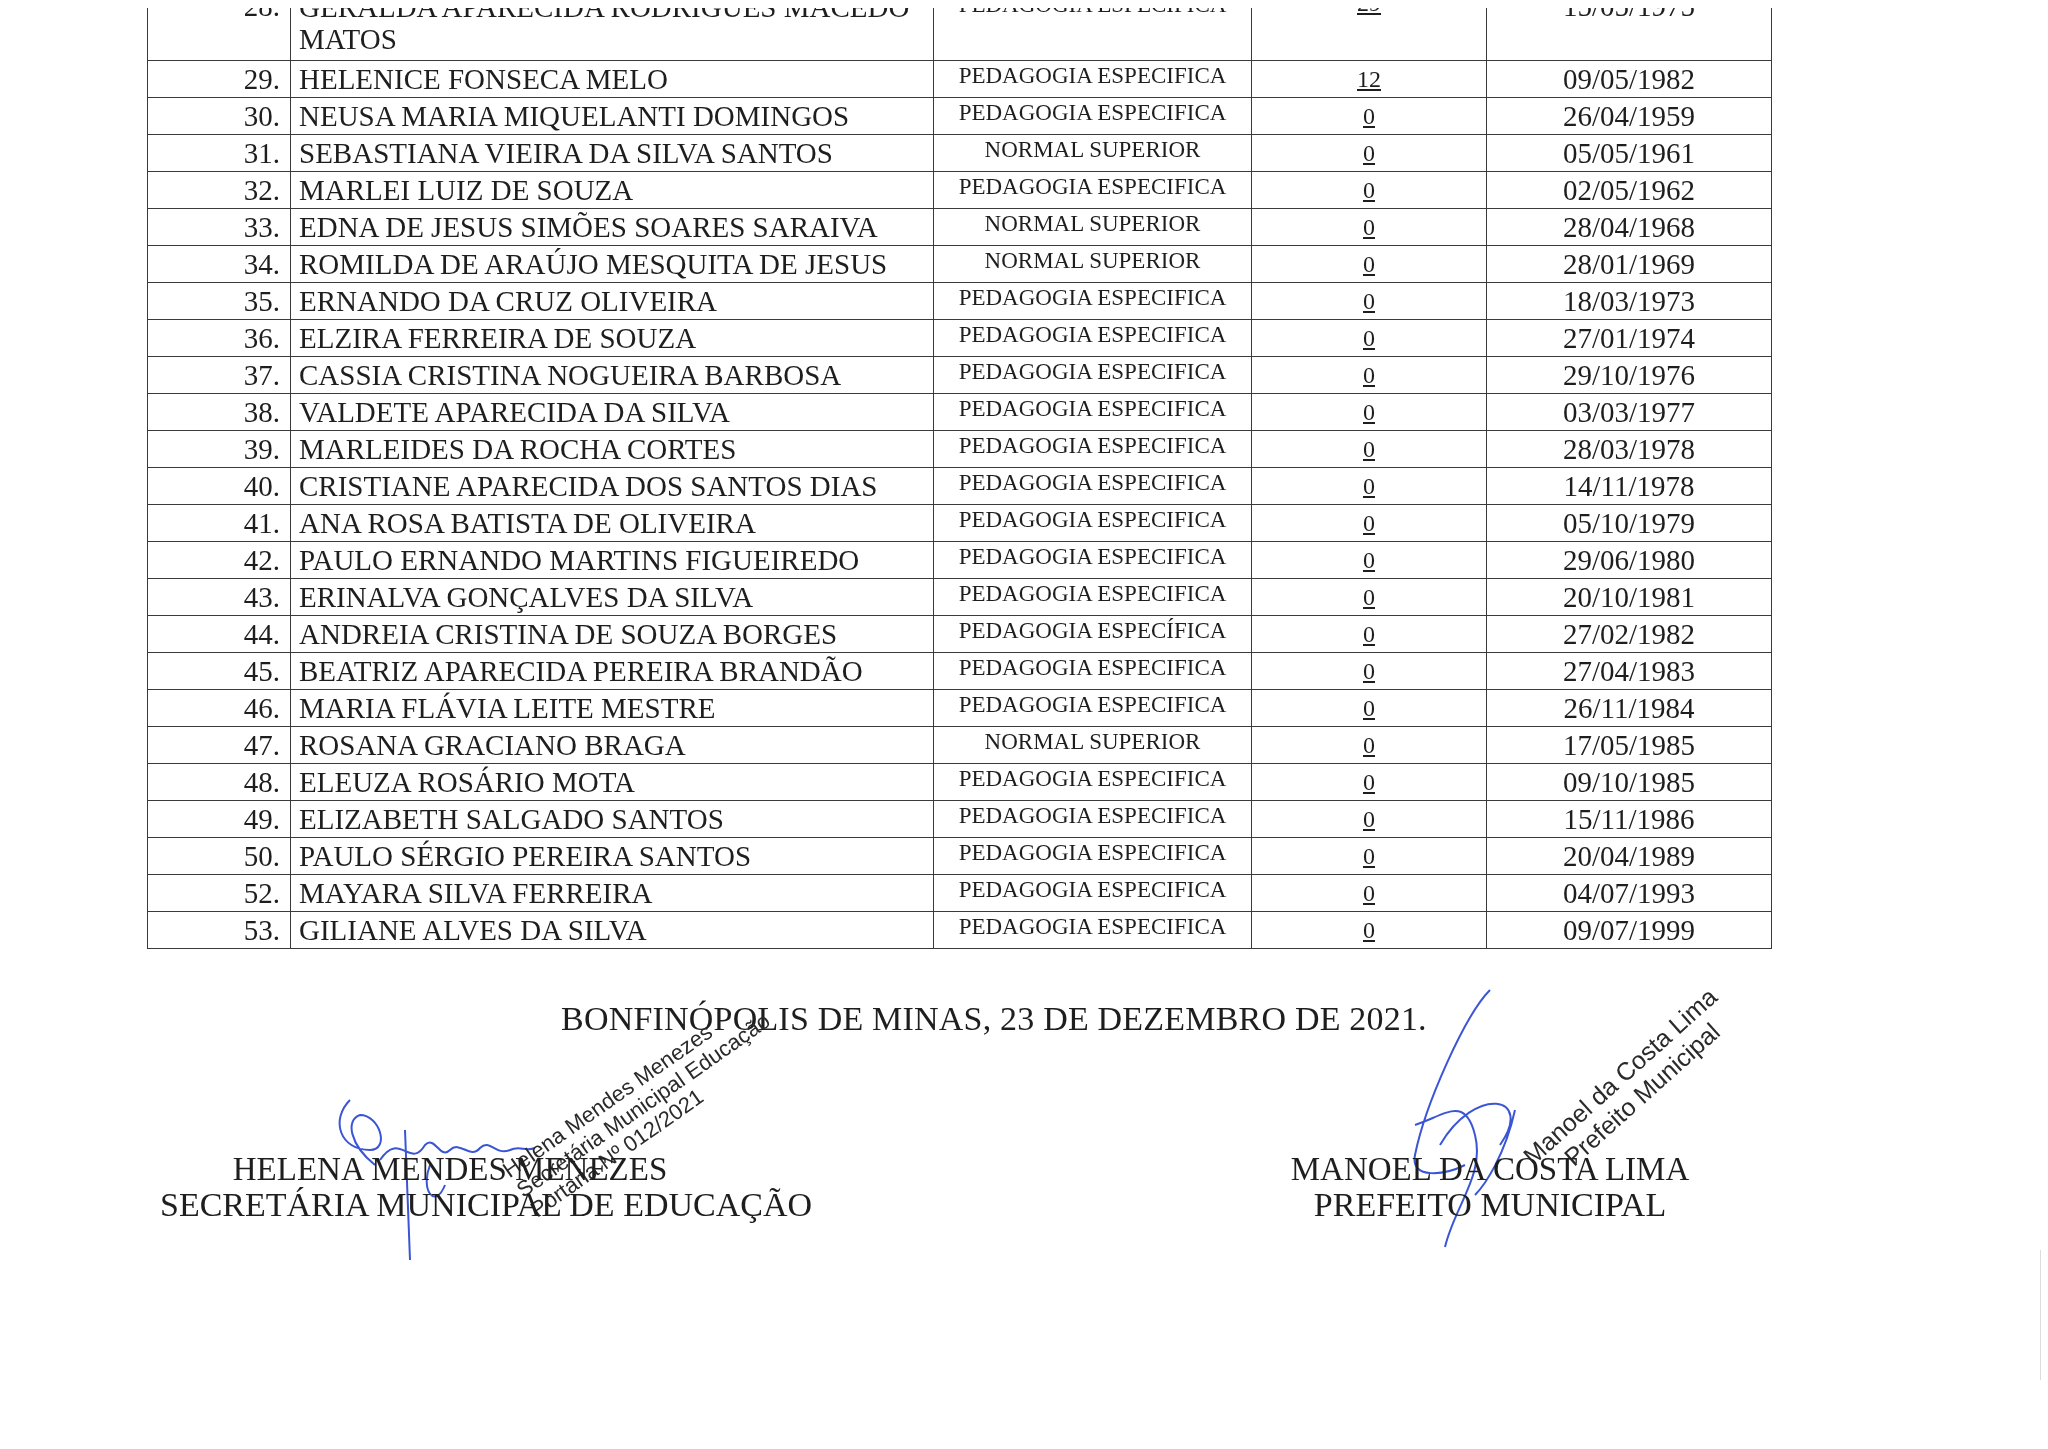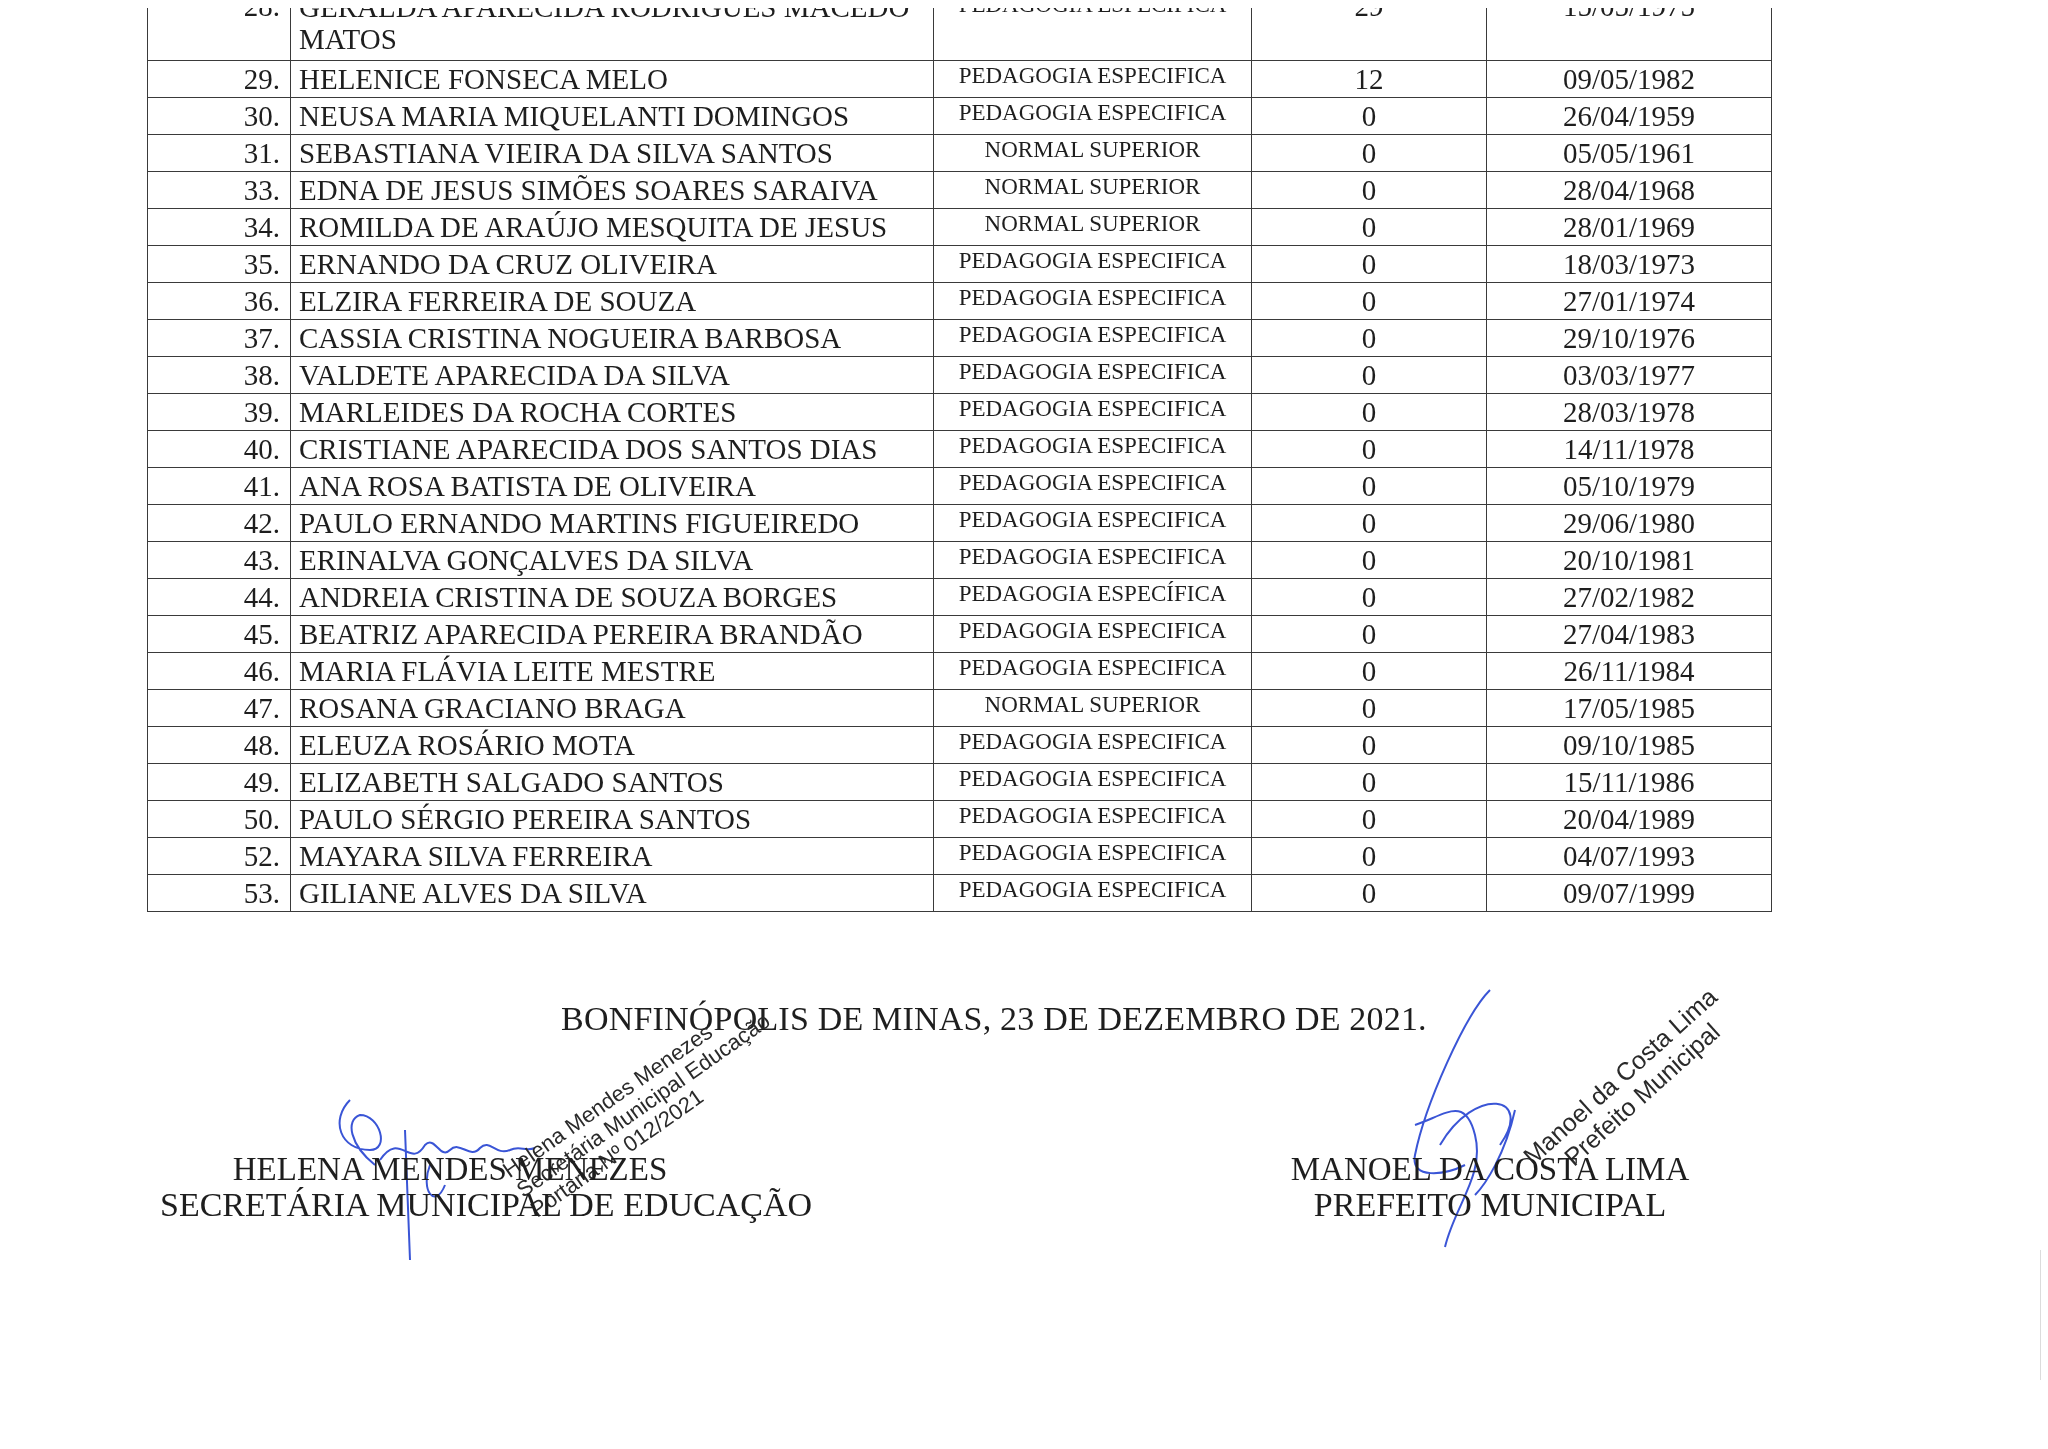--- a/index.html
+++ b/index.html
@@ -7,21 +7,21 @@
          font-family:"Liberation Serif", "DejaVu Serif", serif; color:#1e1e1e; }
   .page { position:absolute; left:0; top:0; width:2048px; height:1449px; background:#fff; }
   .scan-edge { position:absolute; left:2040px; top:1250px; width:1px; height:130px; background:#dcdcdc; }
 
   table.roster { position:absolute; left:147px; top:8px; border-collapse:collapse; table-layout:fixed; }
   table.roster td { border:1.6px solid #3a3a3a; padding:0; height:34px; vertical-align:middle; overflow:hidden; white-space:nowrap; }
   table.roster tr.first-row td { height:50px; vertical-align:top; border-top:none; }
   td.c-num { width:143px; text-align:right; padding-right:10px !important; box-sizing:border-box; font-size:29px; }
   td.c-name { width:643px; text-align:left; padding-left:8px !important; box-sizing:border-box; font-size:29px; }
   td.c-course { width:317px; text-align:center; font-size:23px; vertical-align:top !important; padding-top:2px !important; }
-  td.c-points { width:234px; text-align:center; font-size:29px; }
+  td.c-points { width:234px; text-align:center; font-size:24px;text-decoration:underline; }
   td.c-date { width:284px; text-align:center; font-size:29px; }
   .first-row .c-name { white-space:normal; line-height:32px; }
   .cut { display:block; margin-top:-18px; }
 
   .date-line { position:absolute; left:561px; top:1000px; font-size:34px; letter-spacing:0.2px; white-space:nowrap; }
   .sig-block { position:absolute; text-align:center; white-space:nowrap; }
   .sig-name { font-size:33px; line-height:38px; }
   .sig-role { font-size:34px; line-height:34px;font-family:Liberation Serif, serif; }
   .sig-left { left:160px; top:1150px; width:580px; }
   .sig-right { left:1250px; top:1150px; width:480px; }
@@ -72,20 +72,27 @@
           <td class="c-date"><span>26/04/1959</span></td>
         </tr>
         <tr>
           <td class="c-num"><span>31.</span></td>
           <td class="c-name"><span>SEBASTIANA VIEIRA DA SILVA SANTOS</span></td>
           <td class="c-course"><span>NORMAL SUPERIOR</span></td>
           <td class="c-points"><span>0</span></td>
           <td class="c-date"><span>05/05/1961</span></td>
         </tr>
         <tr>
+          <td class="c-num"><span>32.</span></td>
+          <td class="c-name"><span>MARLEI LUIZ DE SOUZA</span></td>
+          <td class="c-course"><span>PEDAGOGIA ESPECIFICA</span></td>
+          <td class="c-points"><span>0</span></td>
+          <td class="c-date"><span>02/05/1962</span></td>
+        </tr>
+        <tr>
           <td class="c-num"><span>33.</span></td>
           <td class="c-name"><span>EDNA DE JESUS SIMÕES SOARES SARAIVA</span></td>
           <td class="c-course"><span>NORMAL SUPERIOR</span></td>
           <td class="c-points"><span>0</span></td>
           <td class="c-date"><span>28/04/1968</span></td>
         </tr>
         <tr>
           <td class="c-num"><span>34.</span></td>
           <td class="c-name"><span>ROMILDA DE ARAÚJO MESQUITA DE JESUS</span></td>
           <td class="c-course"><span>NORMAL SUPERIOR</span></td>

